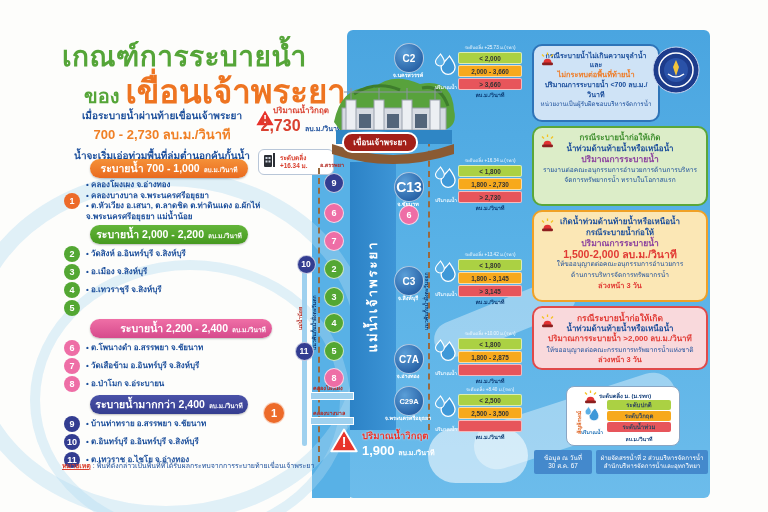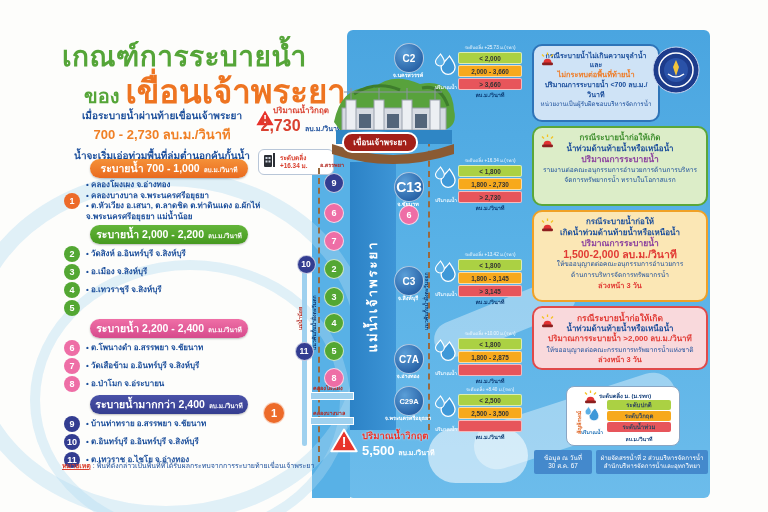--- a/index.html
+++ b/index.html
@@ -183,21 +183,21 @@
       </div>
       <div class="irow">
         <span class="num" style="background:#53a733">4</span>
         <div class="itx">
           <div>• อ.เทวราชุรี จ.สิงห์บุรี</div>
         </div>
       </div>
       <div class="irow">
         <span class="num" style="background:#53a733">5</span>
       </div>
-      <div class="pill" style="background: linear-gradient(rgb(239, 111, 166), rgb(214, 74, 140));">
+      <div class="pill" style="background: linear-gradient(rgb(239, 111, 166), rgb(214, 74, 140)); padding-left: 24px;">
         <span class="ph">ระบายน้ำ 2,200 - 2,400</span>
         <span class="pu">ลบ.ม./วินาที</span>
       </div>
       <div class="irow">
         <span class="num" style="background:#ee6ea6">6</span>
         <div class="itx">
           <div>• ต.โพนางดำ อ.สรรพยา จ.ชัยนาท</div>
         </div>
       </div>
       <div class="irow">
@@ -290,21 +290,21 @@
 
   <div class="abs mapcrit">
     <span>
       <svg width="28" height="26" viewBox="0 0 22 20">
           <path d="M11 1 L21 18 H1 Z" fill="#e8332b" stroke="#fff" stroke-width="1.5" stroke-linejoin="round"></path>
           <text x="11" y="15" text-anchor="middle" font-size="11" font-weight="bold" fill="#fff">!</text>
         </svg>
     </span>
     <span>
       <div class="t1">ปริมาณน้ำวิกฤต</div>
-      <div class="t2"><span>5,500</span> <span class="u">ลบ.ม./วินาที</span></div>
+      <div class="t2"><span>1,900</span> <span class="u">ลบ.ม./วินาที</span></div>
     </span>
   </div>
 
   <div class="abs card card1">
       <span class="siren"><svg width="15" height="14" viewBox="0 0 15 14">
           <g stroke="#f3c21e" stroke-width="1.3">
             <line x1="7.5" y1="0.5" x2="7.5" y2="3"></line>
             <line x1="2" y1="2.5" x2="4" y2="4.5"></line>
             <line x1="13" y1="2.5" x2="11" y2="4.5"></line>
           </g>
@@ -335,22 +335,22 @@
   <div class="abs card card3">
       <span class="siren"><svg width="15" height="14" viewBox="0 0 15 14">
           <g stroke="#f3c21e" stroke-width="1.3">
             <line x1="7.5" y1="0.5" x2="7.5" y2="3"></line>
             <line x1="2" y1="2.5" x2="4" y2="4.5"></line>
             <line x1="13" y1="2.5" x2="11" y2="4.5"></line>
           </g>
           <path d="M3.5 11 a4 4.2 0 0 1 8 0 Z" fill="#e23333"></path>
           <rect x="2" y="10.6" width="11" height="2.6" rx="1.2" fill="#8c1f1f"></rect>
         </svg></span>
+      <div class="cl lb">เกิดน้ำท่วมด้านท้ายน้ำหรือเหนือน้ำ</div>
       <div class="cl lb">กรณีระบายน้ำก่อให้</div>
-      <div class="cl lb">เกิดน้ำท่วมด้านท้ายน้ำหรือเหนือน้ำ</div>
       <div class="cl lv">ปริมาณการระบายน้ำ</div>
       <div class="cl lr xl">1,500-2,000 ลบ.ม./วินาที</div>
       <div class="cl ls">ให้ขออนุญาตต่อคณะอนุกรรมการอำนวยการ</div>
       <div class="cl ls">ด้านการบริหารจัดการทรัพยากรน้ำ</div>
       <div class="cl lsr">ล่วงหน้า 3 วัน</div>
     </div>
   <div class="abs card card4">
       <span class="siren"><svg width="15" height="14" viewBox="0 0 15 14">
           <g stroke="#f3c21e" stroke-width="1.3">
             <line x1="7.5" y1="0.5" x2="7.5" y2="3"></line>

